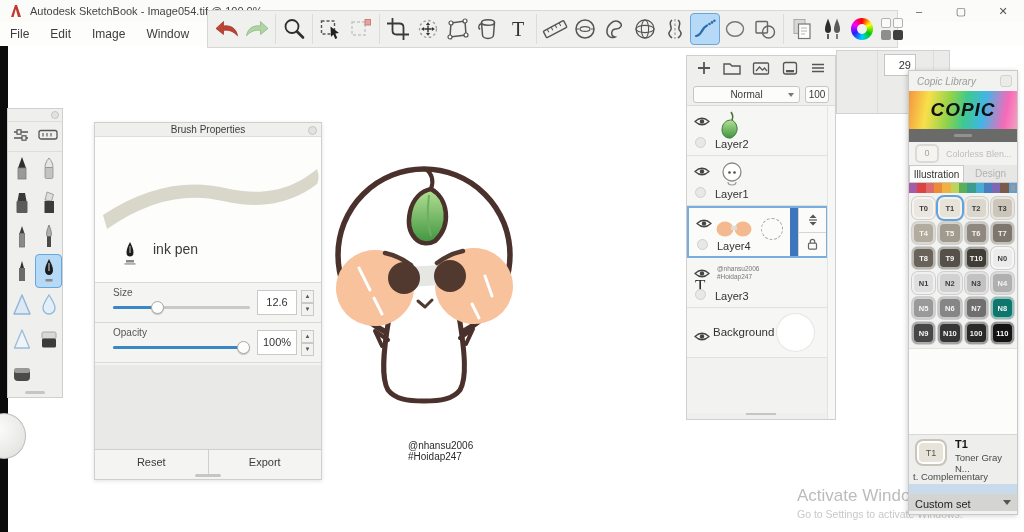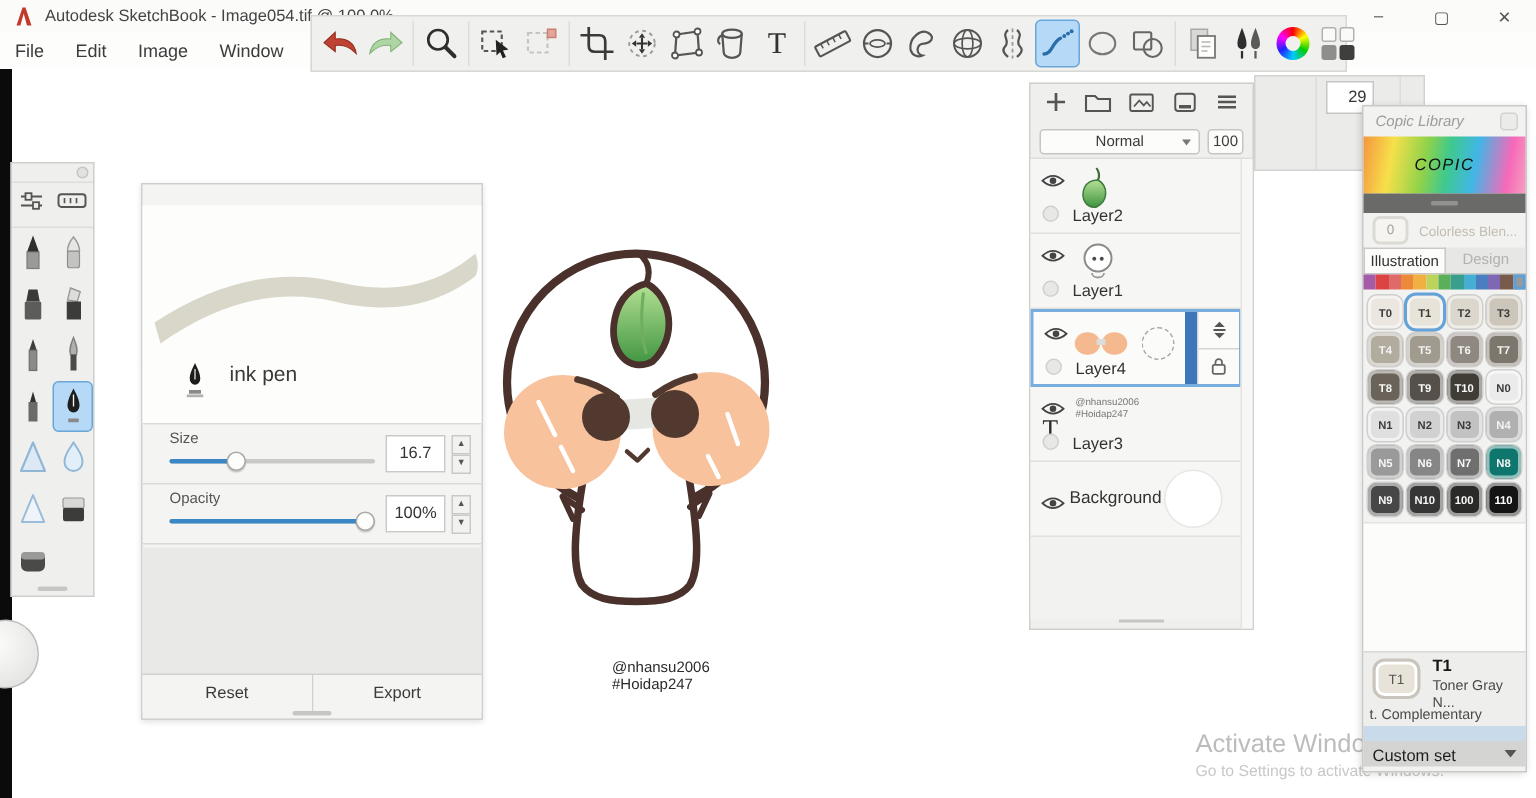--- a/index.html
+++ b/index.html
@@ -83,21 +83,21 @@
   
   #sizehud { left:836px; top:50px; width:114px; height:64px; background:#ebebe9; border:1px solid #d2d2d0; z-index:6; }
   #sizehud .vline { position:absolute; top:0; bottom:0; width:1px; background:#dcdcda; }
   #hud-val { position:absolute; left:47px; top:3px; width:32px; height:22px; background:#fff; border:1px solid #c6c6c4; font-size:11px; color:#333; text-align:right; padding-right:4px; line-height:20px; }
   
   #copic { left:908px; top:70px; width:110px; height:445px; background:#f2f2f0; border:1px solid #c9c9c7; box-shadow:-1px 1px 5px rgba(0,0,0,.18); z-index:8; }
   #copic-title { height:20px; position:relative; }
   #copic-title span { font-size:10px; color:#9c9c9a; margin-left:8px; line-height:20px; display:inline-block;font-style:italic; }
   #copic-title .circ { position:absolute; right:5px; top:4px; width:12px; height:12px; border-radius:3px; background:#ebebe9; border:1px solid #d2d2d0; }
   #copic-logo { height:38px; background:linear-gradient(100deg,#f5953f 0%,#f7e04a 18%,#8fd24a 38%,#3ec98f 52%,#41b6e6 68%,#f769b8 88%,#f4a0c0 100%); display:flex; align-items:center; justify-content:center; }
-  #copic-logo span { font-size:11px; font-weight:400; font-style:italic; letter-spacing:1px; color:#111; }
+  #copic-logo span { font-size:19px; font-weight:700; font-style:italic; letter-spacing:1px; color:#111; }
   #copic-strip { height:13px; background:#6a6a68; position:relative; }
   #copic-strip div { position:absolute; left:50%; top:5px; margin-left:-9px; width:18px; height:3px; background:#929290; border-radius:1px; }
   #blender-row { height:23px; display:flex; align-items:center; gap:7px; padding-left:6px; }
   #blender-chip { width:24px; height:19px; background:#f5f4f0; border:2px solid #dcdad4; border-radius:5px; font-size:9px; color:#a4a49c; text-align:center; line-height:15px; }
   #blender-label { font-size:9px; color:#c2bdb4; }
   #copic-tabs { height:18px; display:flex; border-bottom:1px solid #c8c8c6; }
   .ctab { flex:1; font-size:10px; text-align:center; line-height:17px; }
   .ctab.active { background:#fcfcfa; border:1px solid #c8c8c6; border-bottom:none; color:#333; }
   .ctab.inactive { background:#e7e7e5; color:#b2b2b0; }
   #copic-families { height:10px; display:flex; }
@@ -390,41 +390,45 @@
         <svg width="24" height="28" viewBox="0 0 24 28">
           <rect x="4" y="9" width="16" height="13" rx="4" fill="#4a4a48"></rect>
           <rect x="4" y="9" width="16" height="5" rx="2.5" fill="#9a9a98"></rect>
         </svg>
       </div>
   </div>
   <div id="palette-handle"></div>
 </div>
 
 <div class="abs" id="bprops">
+  <div id="bprops-title">
+    <span>Brush Properties</span>
+    <div class="circ"></div>
+  </div>
   <div id="bprops-preview">
     <svg width="226" height="104" viewBox="0 0 226 104">
         <path d="M8,78 C50,50 92,42 130,51 C173,61 200,50 222,32 C224,38 224,43 222,47 C200,64 170,74 128,64 C90,55 52,64 12,92 Z" fill="#d8d7c9"></path>
       </svg>
   </div>
   <div id="inkpen-row">
     <svg width="18" height="26" viewBox="0 0 18 26" style="margin-left:26px">
         <path d="M9,1 C6.8,5.5 5.5,8.5 5.5,11.5 a3.5,4 0 0 0 7,0 C12.5,8.5 11.2,5.5 9,1 Z" fill="#1d1d1d"></path>
         <path d="M9,5 v7" stroke="#f5f5f3" stroke-width="0.8"></path>
         <rect x="5" y="19" width="8" height="2.5" fill="#8a8a88"></rect>
         <rect x="3.5" y="22" width="11" height="1.8" fill="#b0b0ae"></rect>
       </svg>
     <span id="inkpen-label">ink pen</span>
   </div>
   <div class="prop-sec" style="top:160px">
     <div class="prop-label">Size</div>
     <div class="slider">
         <div class="fill" style="width:44px"></div>
         <div class="knob" style="left:38px"></div>
       </div>
-    <div class="valbox">16.7</div>
+    <div class="valbox">12.6</div>
     <div class="spinner">
         <div>▲</div>
         <div>▼</div>
       </div>
   </div>
   <div class="prop-sec" style="top:200px">
     <div class="prop-label">Opacity</div>
     <div class="slider">
         <div class="fill" style="width:131px"></div>
         <div class="knob" style="left:124px"></div>

